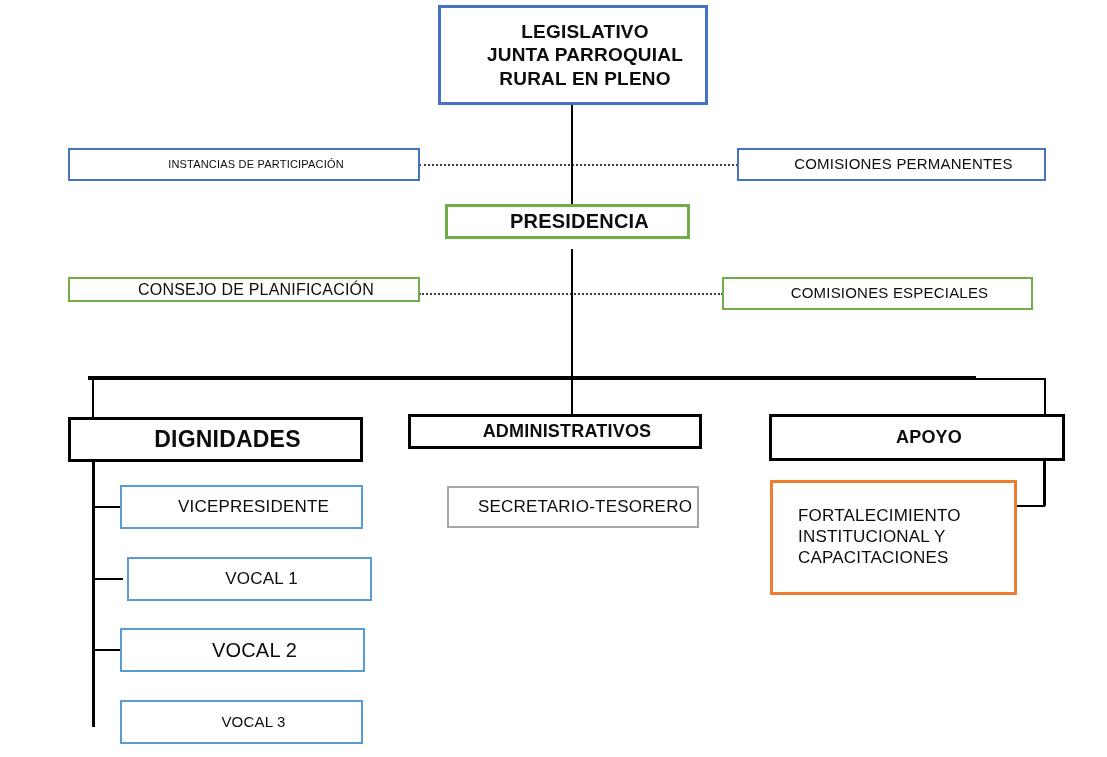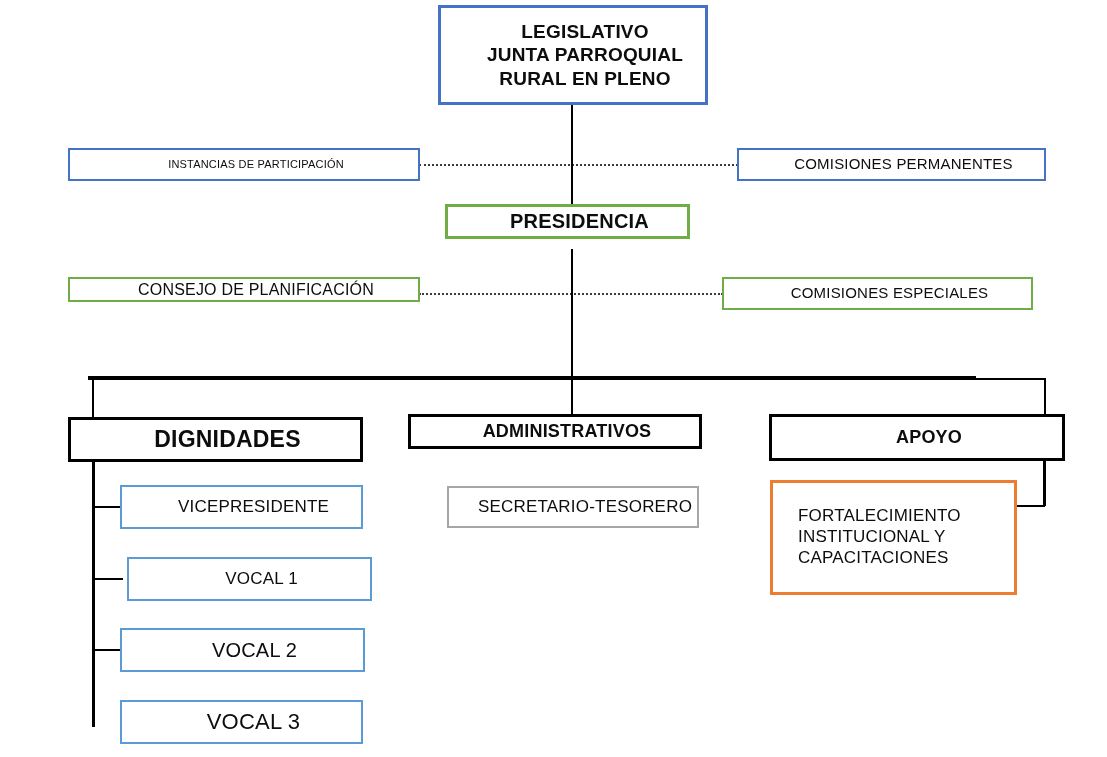--- a/index.html
+++ b/index.html
@@ -122,21 +122,21 @@
   </div>
 
   <div class="box" style="left:120px; top:557px; width:245px; height:44px; border:2px solid #5B9BD5; font-size:17px;margin-left:7px;">
     <span class="lbl">VOCAL 1</span>
   </div>
 
   <div class="box" style="left:120px; top:628px; width:245px; height:44px; border:2px solid #5B9BD5; font-size:20px;">
     <span class="lbl">VOCAL 2</span>
   </div>
 
-  <div class="box" style="left:120px; top:700px; width:243px; height:44px; border:2px solid #5B9BD5; font-size:22px;">
+  <div class="box" style="left:120px; top:700px; width:243px; height:44px; border:2px solid #5B9BD5; font-size:15px;">
     <span class="lbl">VOCAL 3</span>
   </div>
 
   <div class="box" style="left:447px; top:486px; width:252px; height:42px; border:2px solid #A6A6A6; font-size:17px;">
     <span class="lbl">SECRETARIO-TESORERO</span>
   </div>
 
   <div class="box align-left" style="left:770px; top:480px; width:247px; height:115px; border:3px solid #ED7D31; font-size:17px; padding-left:25px;">
     <span class="lbl">FORTALECIMIENTO
 INSTITUCIONAL   Y

